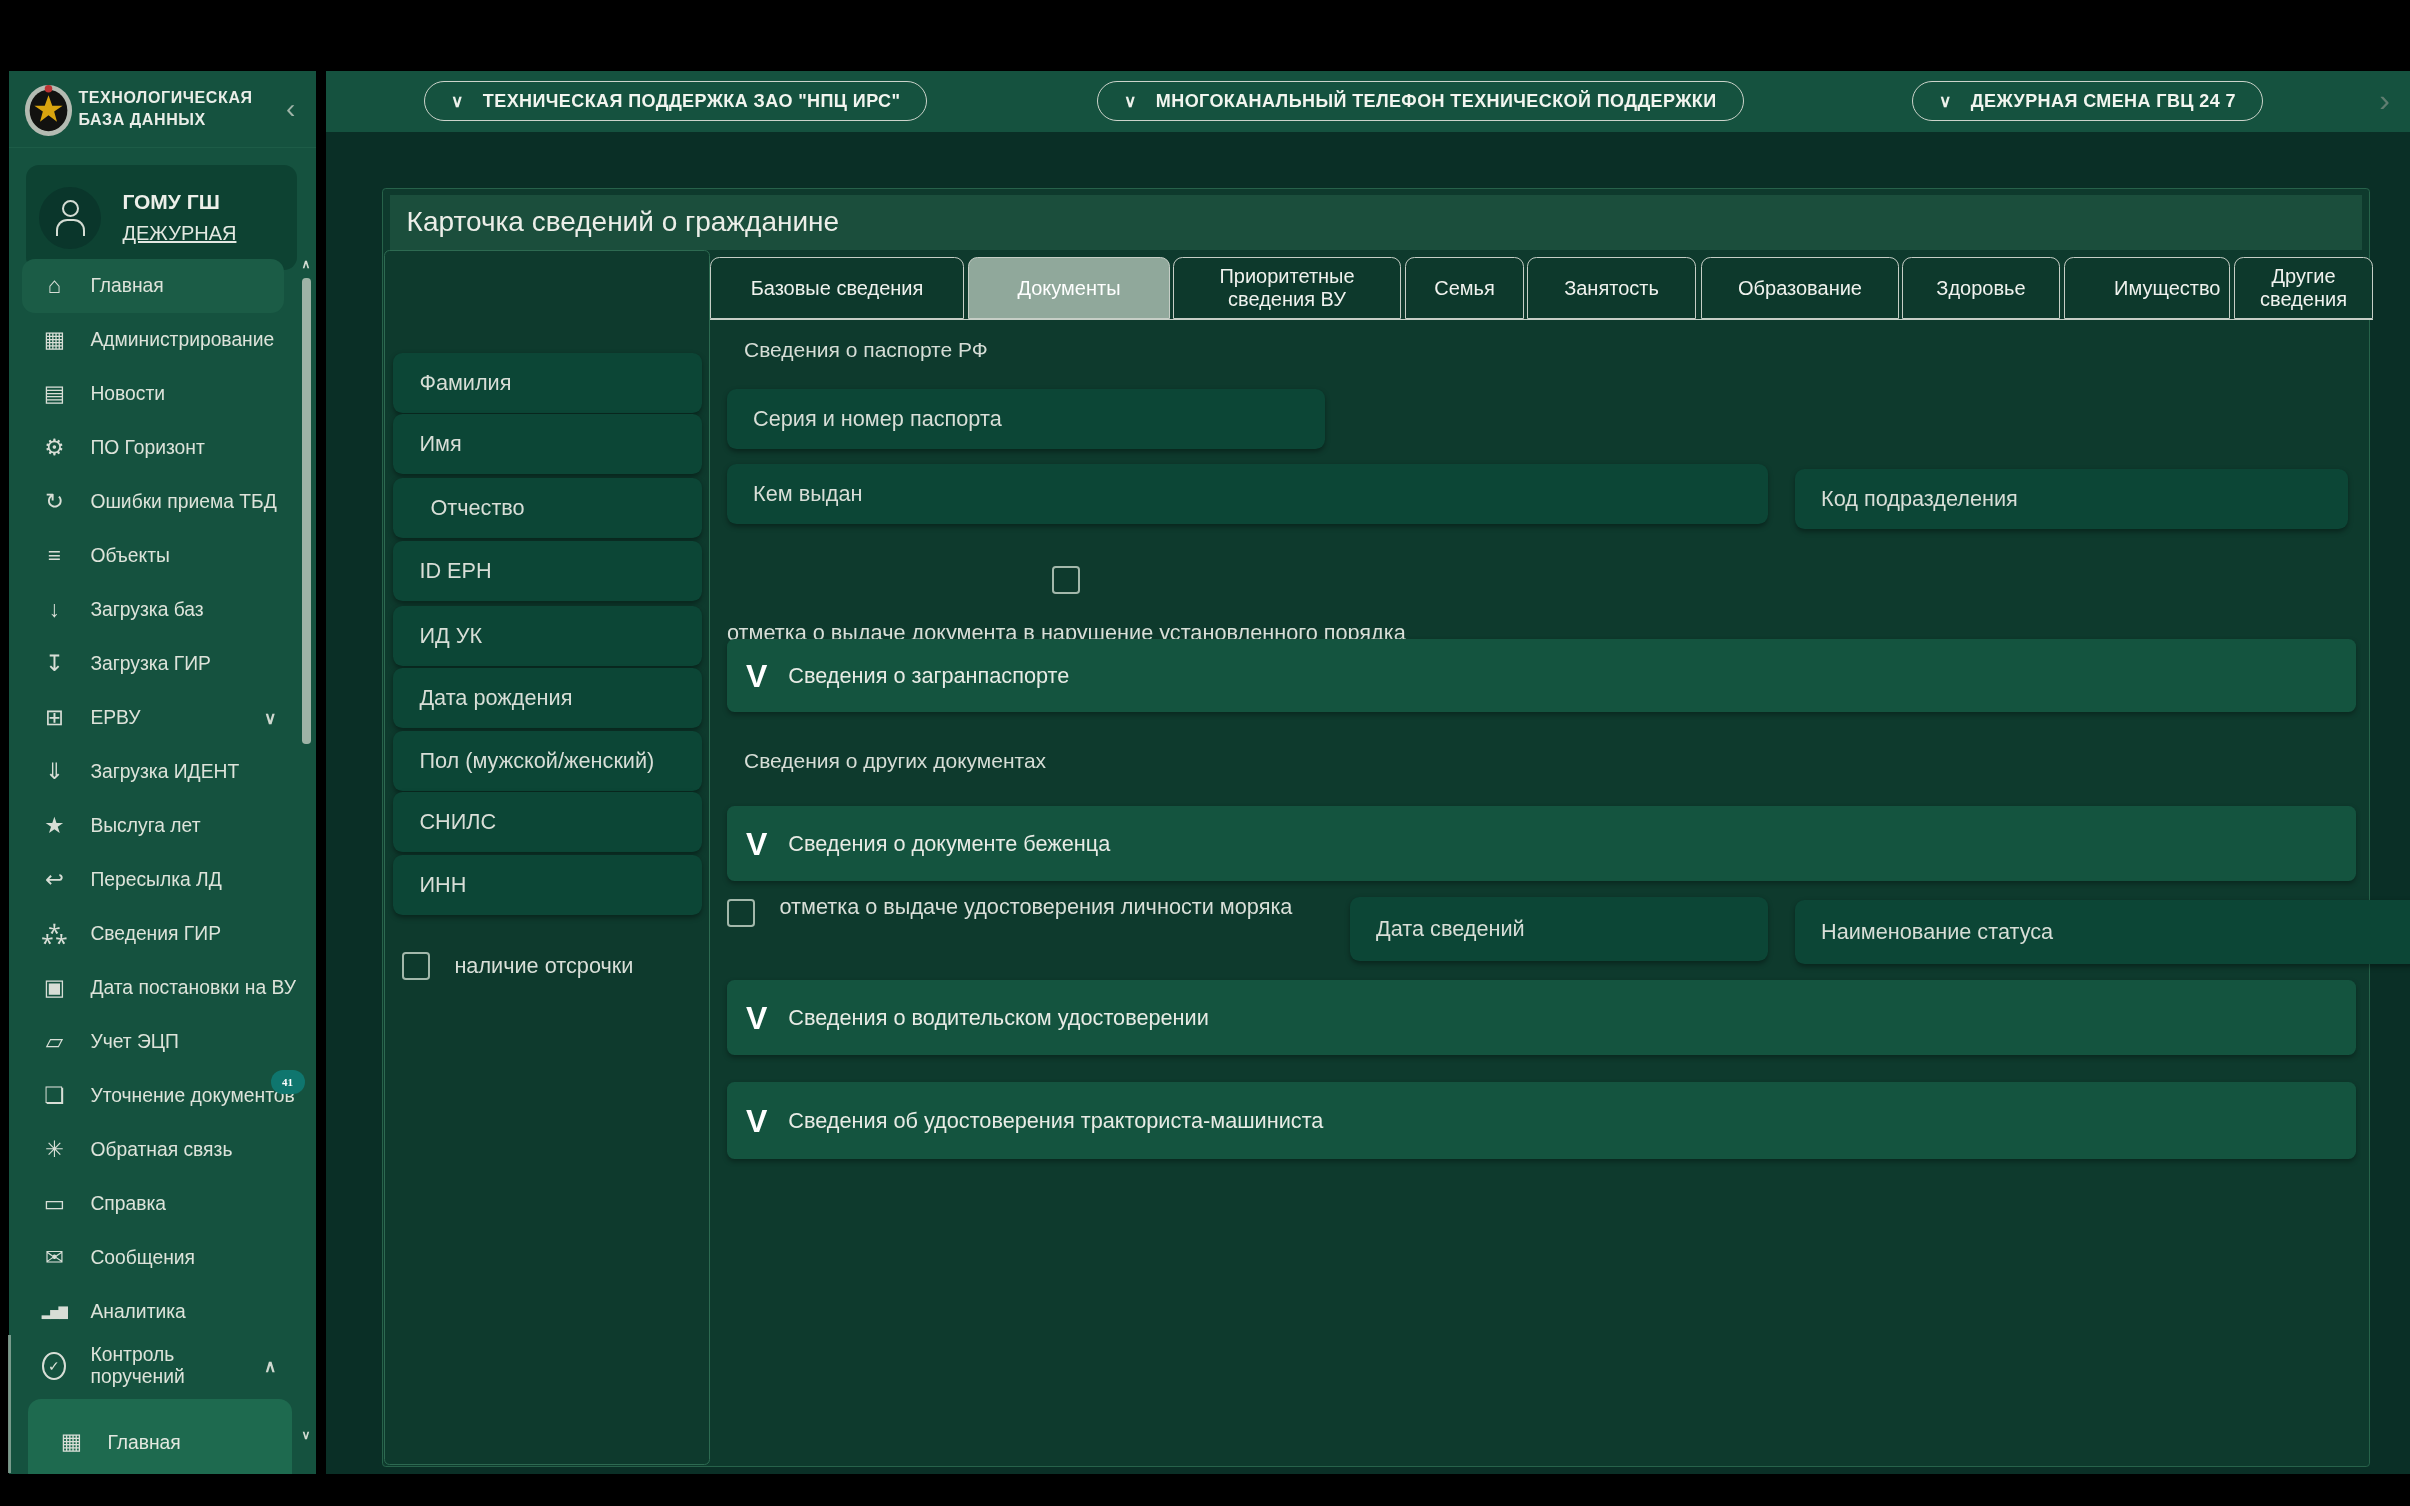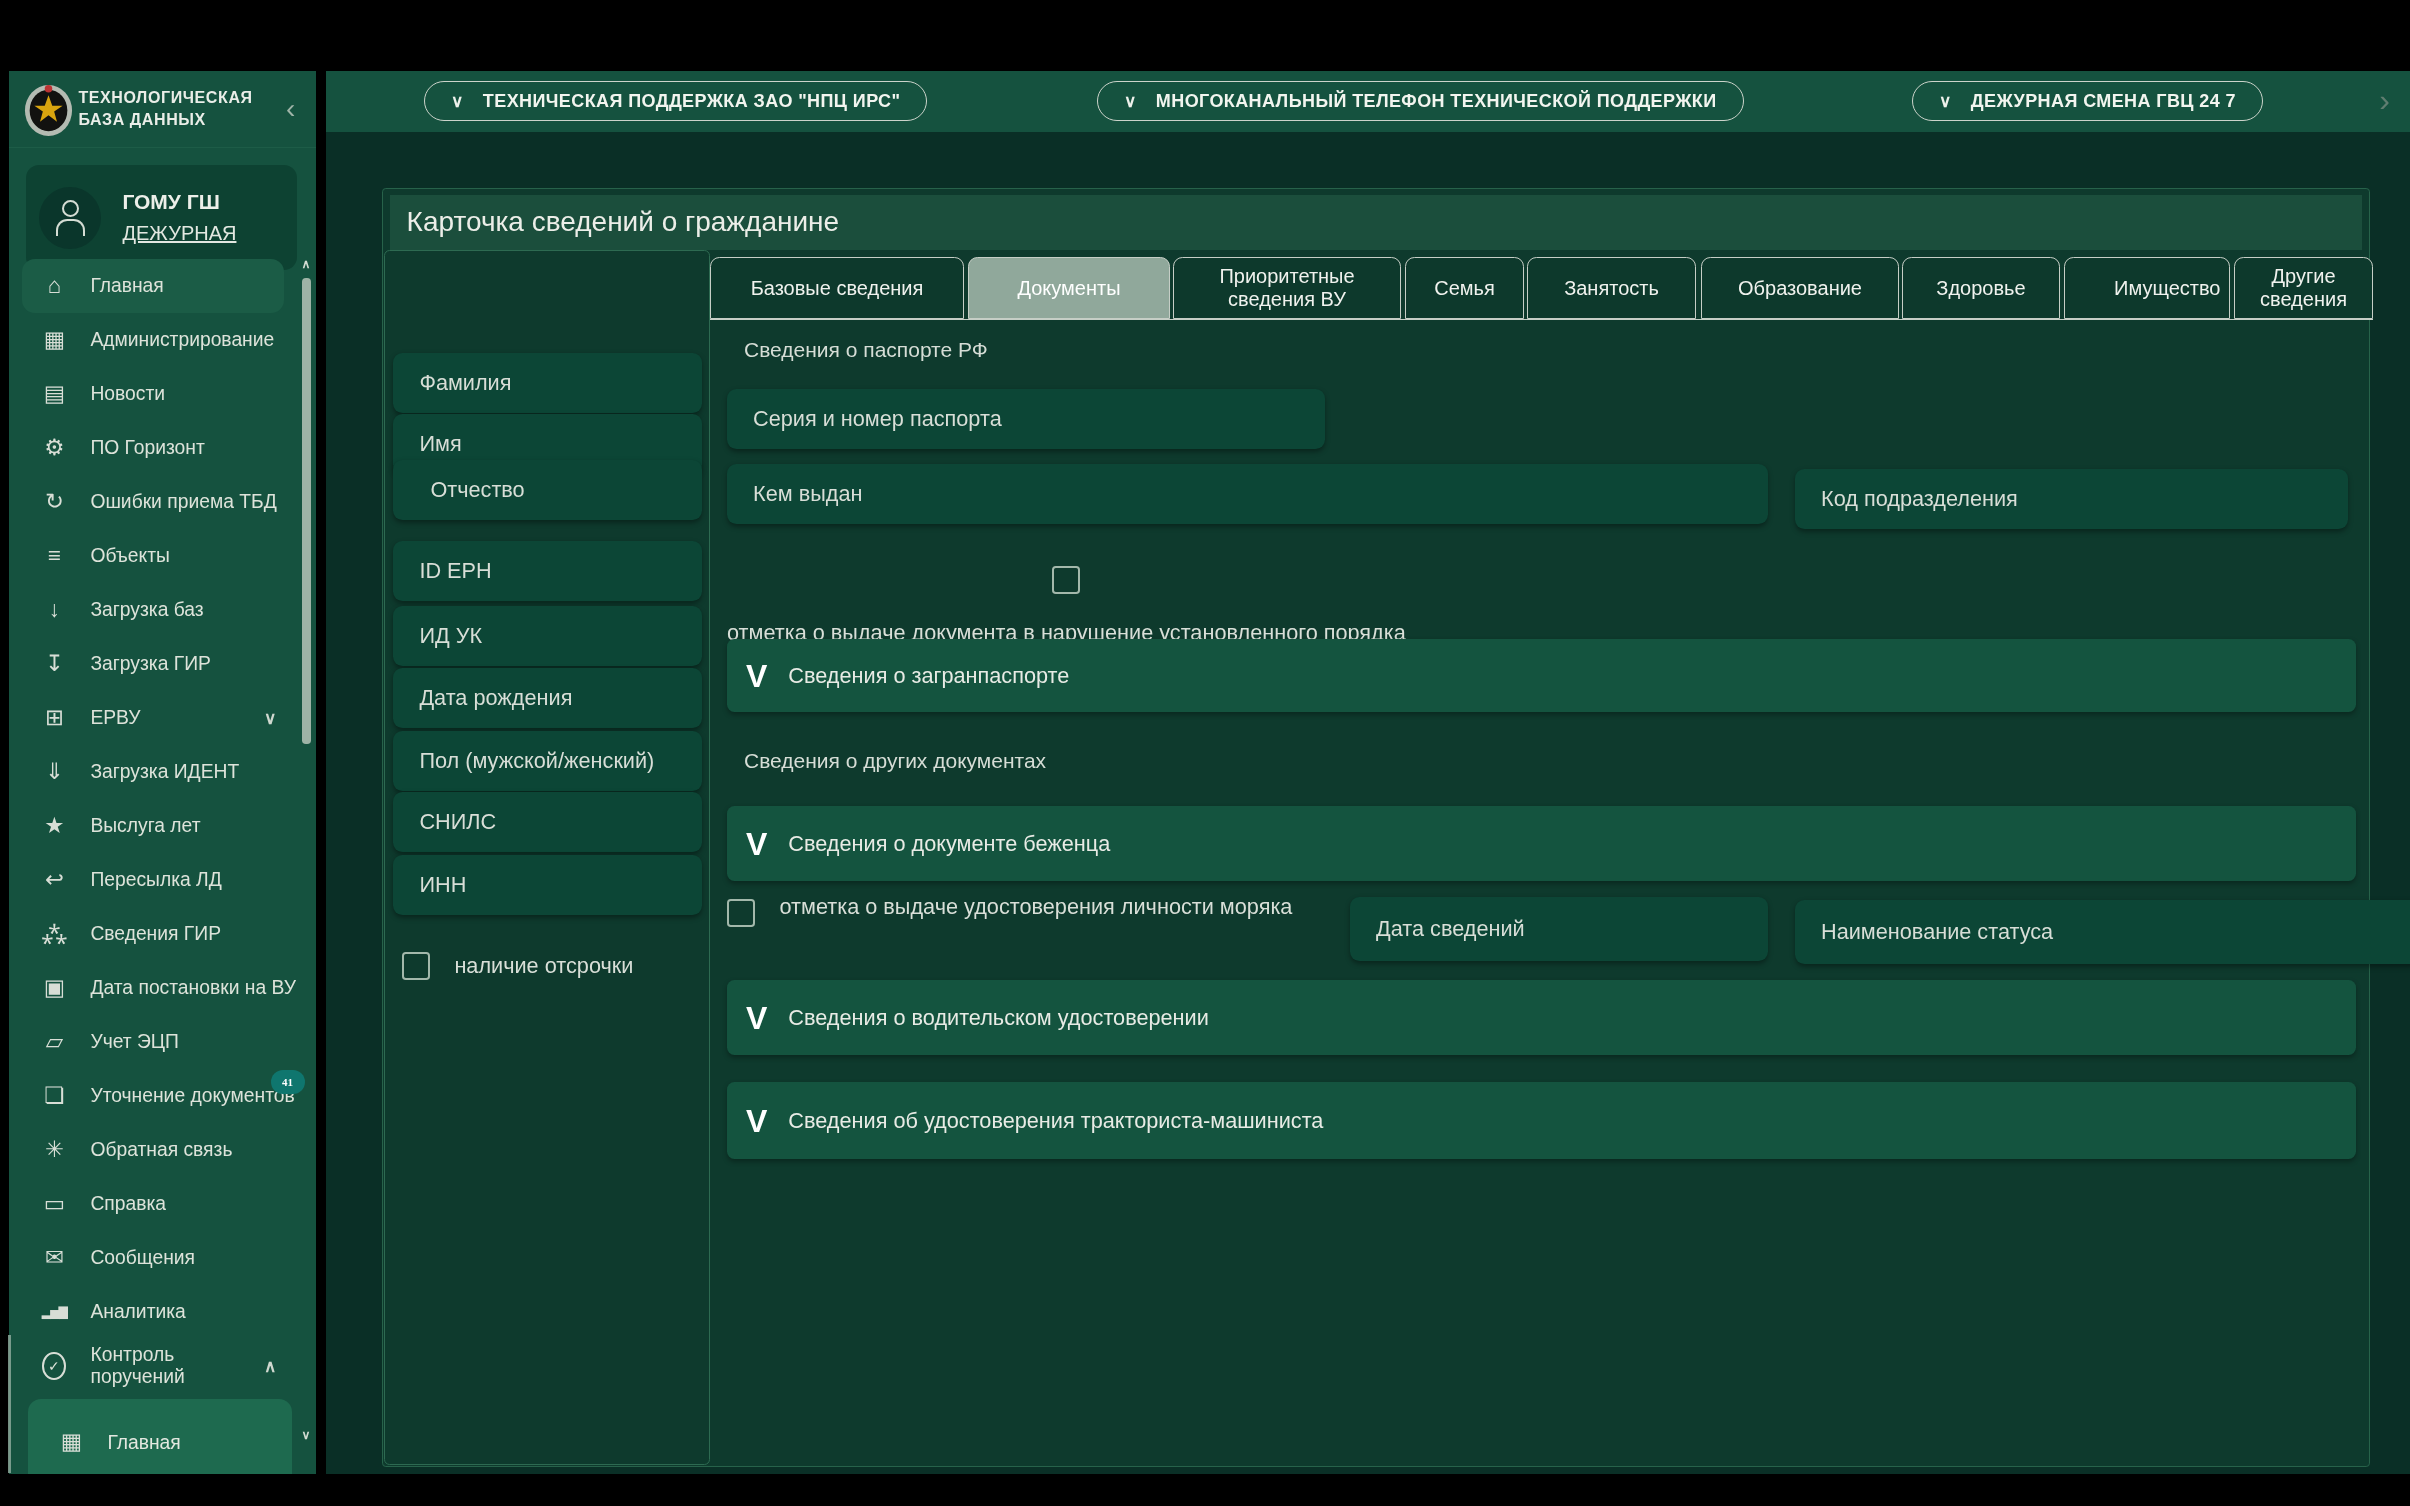--- a/index.html
+++ b/index.html
@@ -226,21 +226,21 @@
         <div class="tab" style="left:817px;width:169px;">Занятость</div>
         <div class="tab" style="left:991px;width:198px;">Образование</div>
         <div class="tab" style="left:1192px;width:158px;">Здоровье</div>
         <div class="tab" style="left:1354px;width:166px;padding-left:48px;">Имущество</div>
         <div class="tab" style="left:1524px;width:139px;">Другие сведения</div>
       </div>
 
       <div class="left-panel">
         <div class="fbox" style="top:102px;">Фамилия</div>
         <div class="fbox" style="top:163px;">Имя</div>
-        <div class="fbox" style="top:209px;padding-left:37px;">Отчество</div>
+        <div class="fbox" style="top:227px;padding-left:37px;">Отчество</div>
         <div class="fbox" style="top:290px;">ID ЕРН</div>
         <div class="fbox" style="top:355px;">ИД УК</div>
         <div class="fbox" style="top:417px;">Дата рождения</div>
         <div class="fbox" style="top:480px;">Пол (мужской/женский)</div>
         <div class="fbox" style="top:541px;">СНИЛС</div>
         <div class="fbox" style="top:604px;">ИНН</div>
         <div class="cb-row" style="left:17px;top:701px;align-items:center;">
           <div class="cb"></div>
           <span>наличие отсрочки</span>
         </div>

